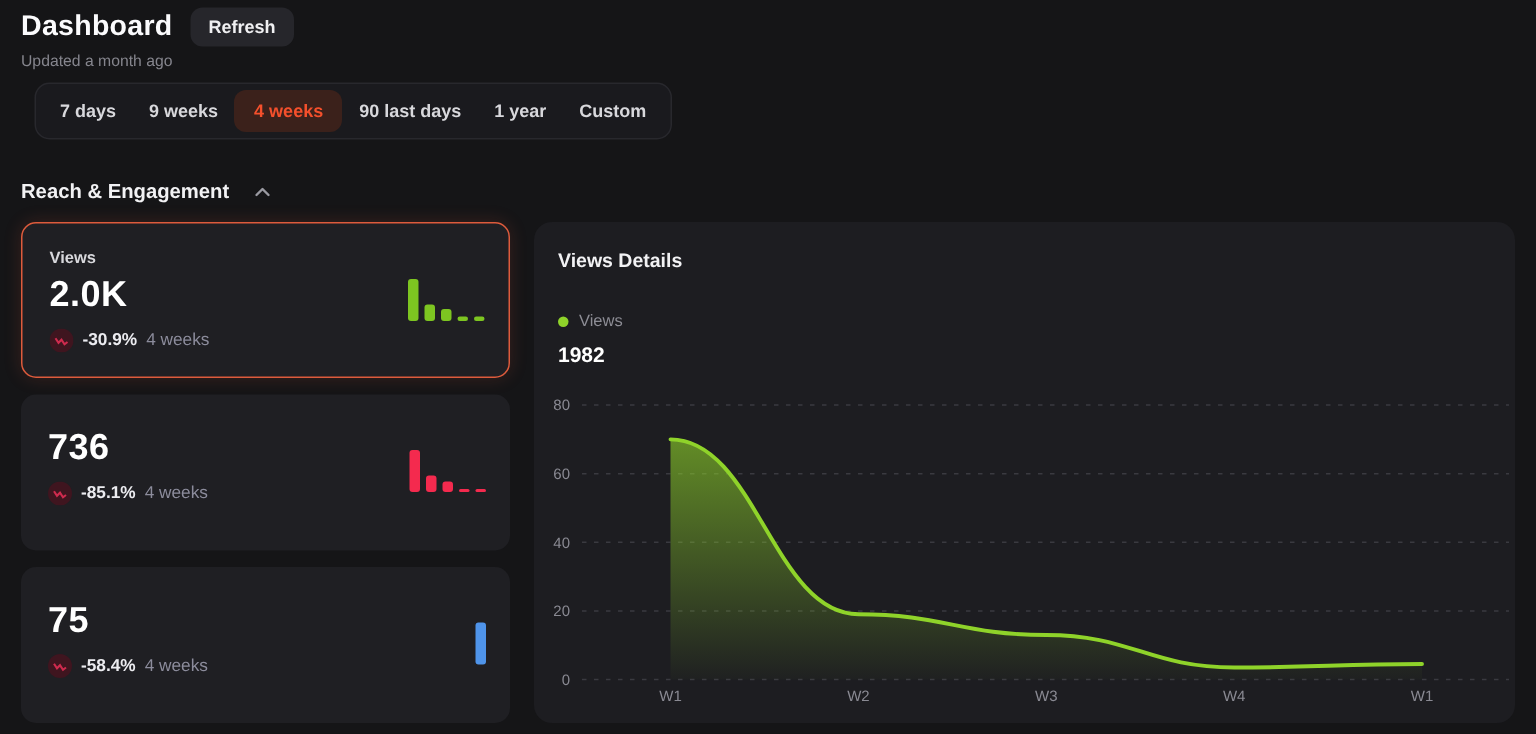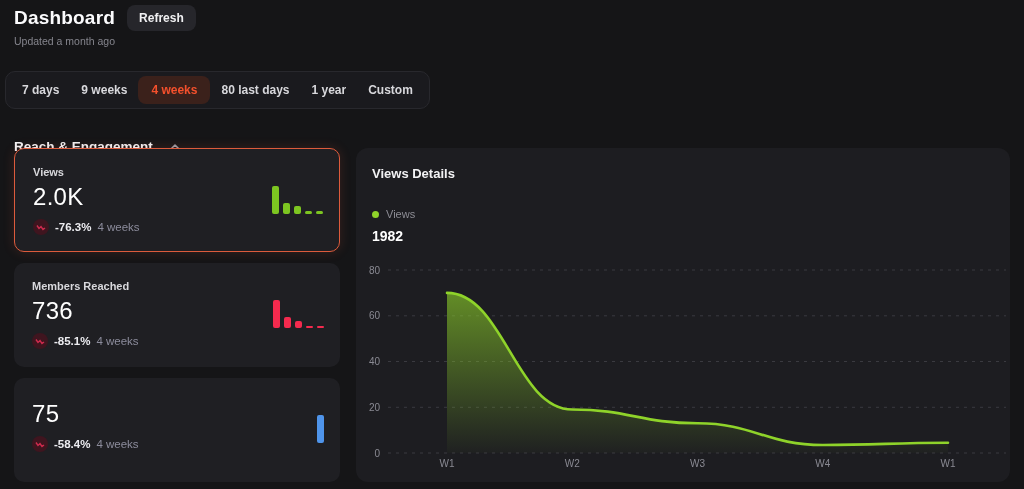--- a/index.html
+++ b/index.html
@@ -8,37 +8,37 @@
 
   
   .header{position:absolute;left:14px;top:5px;}
   .header-row{display:flex;align-items:center;gap:12px;}
   .page-title{font-size:19px;font-weight:700;color:#fbfbfd;letter-spacing:.2px;}
   .refresh-btn{background:#26262b;color:#f0f0f2;font-size:12px;font-weight:600;
                border:none;border-radius:8px;padding:6px 12px;cursor:pointer;font-family:inherit;text-align:right;}
   .updated{font-size:10.5px;color:#85858d;margin-top:4px;}
 
   
-  .tabbar{position:absolute;left:5px;top:55px;height:38px;display:flex;align-items:center;
-          background:#1a1a1e;border:1px solid #28282d;border-radius:10px;padding:0 5px;box-sizing:border-box;margin-top:16px;}
+  .tabbar{position:absolute;left:23px;top:55px;height:38px;display:flex;align-items:center;
+          background:#1a1a1e;border:1px solid #28282d;border-radius:10px;padding:0 5px;box-sizing:border-box;}
   .tab{padding:7px 11px;font-size:12px;font-weight:600;color:#d8d8dc;border-radius:8px;cursor:pointer;}
   .tab.active{background:#3b211b;color:#f4502c;padding:7px 13px;}
 
   
-  .section-head{position:absolute;left:14px;top:120px;display:flex;align-items:center;gap:16px;margin-top:19px;}
+  .section-head{position:absolute;left:14px;top:120px;display:flex;align-items:center;gap:16px;}
   .section-title{font-size:13.5px;font-weight:700;color:#f2f2f4;}
   .chev{width:12px;height:12px;}
 
   
   .cards{position:absolute;left:14px;top:148px;width:326px;display:flex;flex-direction:column;gap:11px;}
   .card{position:relative;height:104px;background:#1f1f23;border-radius:10px;
         padding:17px 18px;box-sizing:border-box;cursor:pointer;}
   .card.highlight{border:1px solid #dd5b3c;box-shadow:0 0 12px rgba(221,91,60,.18);}
   .card-label{font-size:11px;font-weight:700;color:#d8d8dc;}
-  .card-value{font-size:24px;font-weight:400;color:#ffffff;margin-top:5px;letter-spacing:.3px;}
+  .card-value{font-size:24px;font-weight:700;color:#ffffff;margin-top:5px;letter-spacing:.3px;}
   .trend{display:flex;align-items:center;gap:6px;margin-top:8px;}
   .trend-icon{width:16px;height:16px;flex:0 0 auto;}
   .trend-change{font-size:11.5px;font-weight:700;color:#ececf0;}
   .trend-period{font-size:11.5px;color:#8c8c9c;}
   .spark{position:absolute;right:16px;top:37px;height:28px;display:flex;align-items:flex-end;gap:4px;}
   .spark .bar{width:7px;border-radius:2px;}
 
   
   .panel{position:absolute;left:356px;top:148px;width:654px;height:334px;
          background:#1d1d21;border-radius:12px;}
@@ -62,21 +62,21 @@
       <div class="page-title">Dashboard</div>
       <button class="refresh-btn">Refresh</button>
     </div>
     <div class="updated">Updated a month ago</div>
   </div>
 
   <div class="tabbar">
     <div class="tab">7 days</div>
     <div class="tab">9 weeks</div>
     <div class="tab active">4 weeks</div>
-    <div class="tab">80 last days</div>
+    <div class="tab">90 last days</div>
     <div class="tab">1 year</div>
     <div class="tab">Custom</div>
   </div>
 
   <div class="section-head">
     <span class="section-title">Reach &amp; Engagement</span>
     <svg class="chev" viewBox="0 0 12 12">
       <polyline points="2,8 6,4 10,8" fill="none" stroke="#9a9aa2" stroke-width="1.6" stroke-linecap="round" stroke-linejoin="round"></polyline>
     </svg>
   </div>
@@ -84,34 +84,33 @@
   <div class="cards">
 
     <div class="card highlight">
       <div class="card-label">Views</div>
       <div class="card-value">2.0K</div>
       <div class="trend">
         <svg class="trend-icon" viewBox="0 0 16 16">
           <circle cx="8" cy="8" r="8" fill="#3f151f"></circle>
           <polyline points="4,6.5 6,9.5 8,7.5 10,10.5 12,9" fill="none" stroke="#cf2b4e" stroke-width="1.4"></polyline>
         </svg>
-        <span class="trend-change">-76.3%</span>
+        <span class="trend-change">-30.9%</span>
         <span class="trend-period">4 weeks</span>
       </div>
       <div class="spark">
           <div class="bar" style="height:28.0px;background:#7dc521"></div>
           <div class="bar" style="height:11.2px;background:#7dc521"></div>
           <div class="bar" style="height:7.6px;background:#7dc521"></div>
           <div class="bar" style="height:2.8px;background:#7dc521"></div>
           <div class="bar" style="height:2.8px;background:#7dc521"></div>
         </div>
     </div>
 
     <div class="card">
-      <div class="card-label">Members Reached</div>
       <div class="card-value">736</div>
       <div class="trend">
         <svg class="trend-icon" viewBox="0 0 16 16">
           <circle cx="8" cy="8" r="8" fill="#3f151f"></circle>
           <polyline points="4,6.5 6,9.5 8,7.5 10,10.5 12,9" fill="none" stroke="#cf2b4e" stroke-width="1.4"></polyline>
         </svg>
         <span class="trend-change">-85.1%</span>
         <span class="trend-period">4 weeks</span>
       </div>
       <div class="spark">

